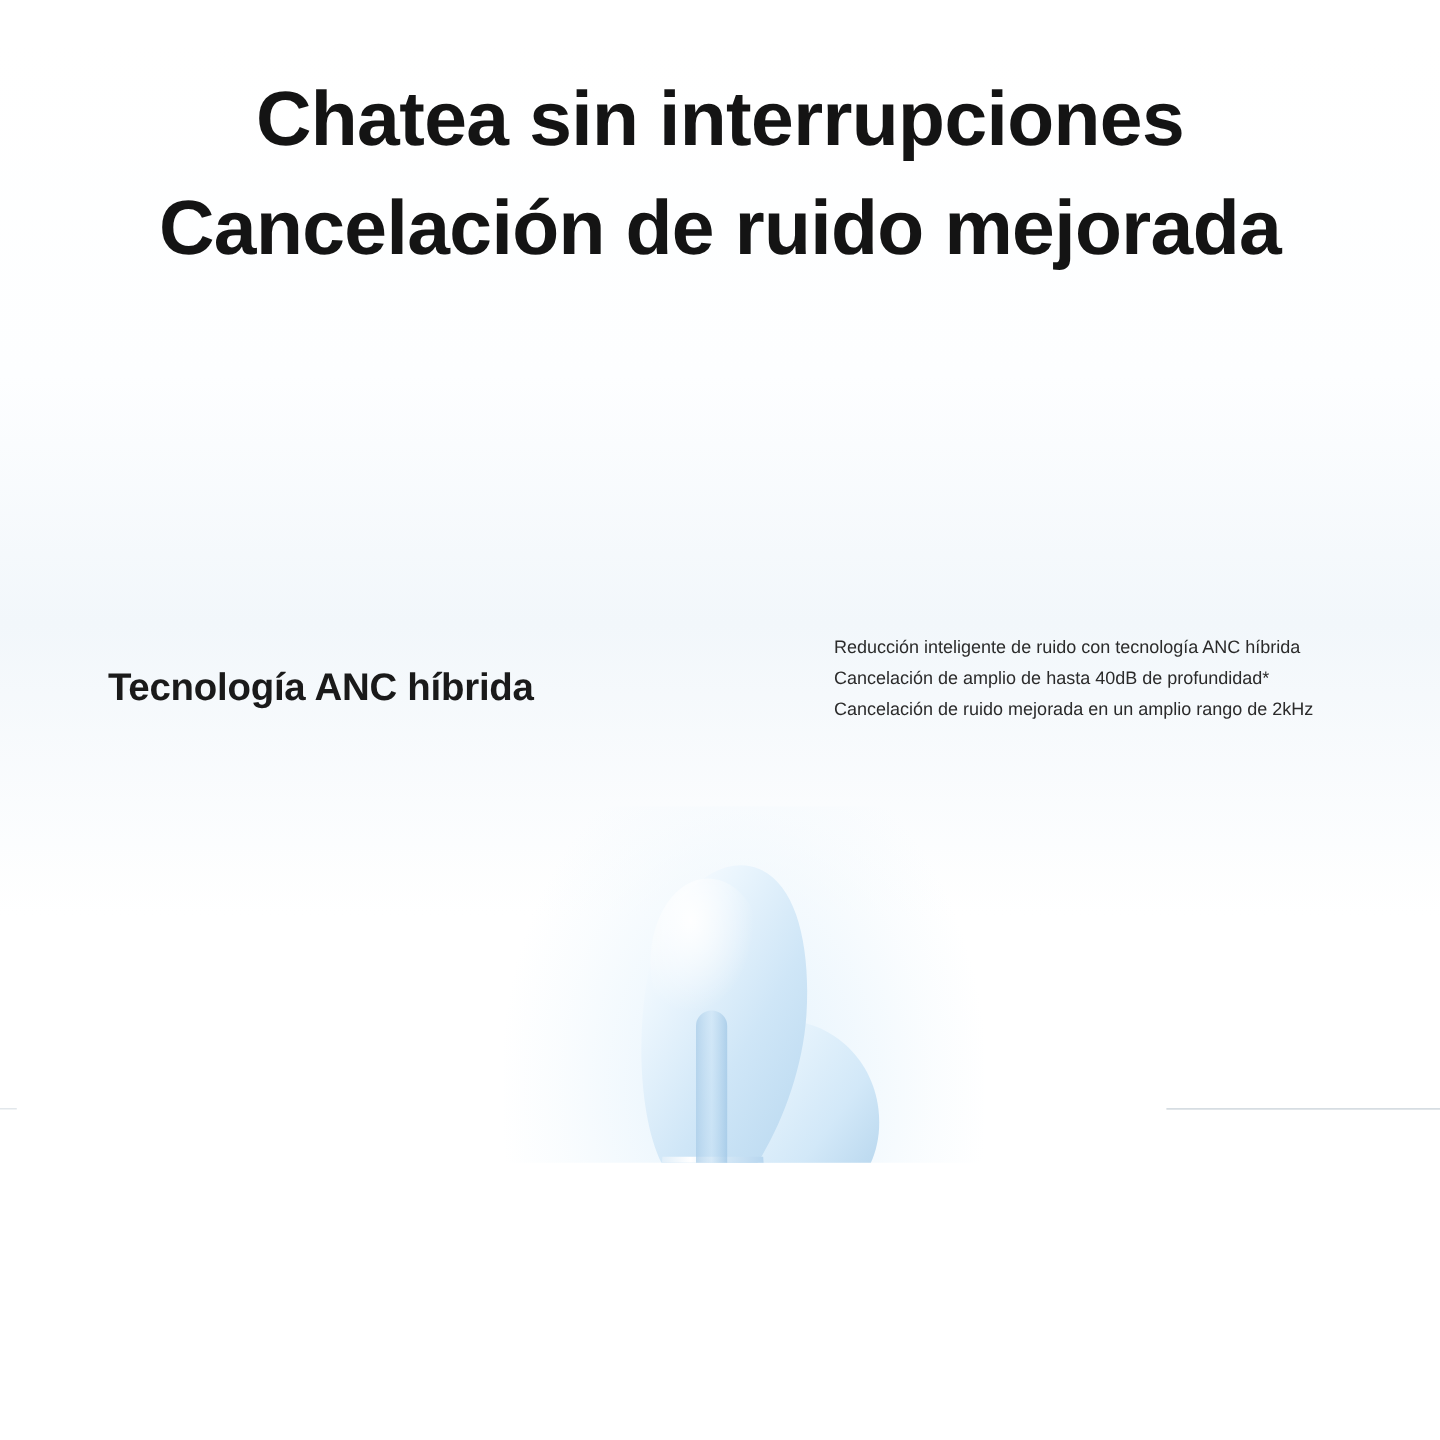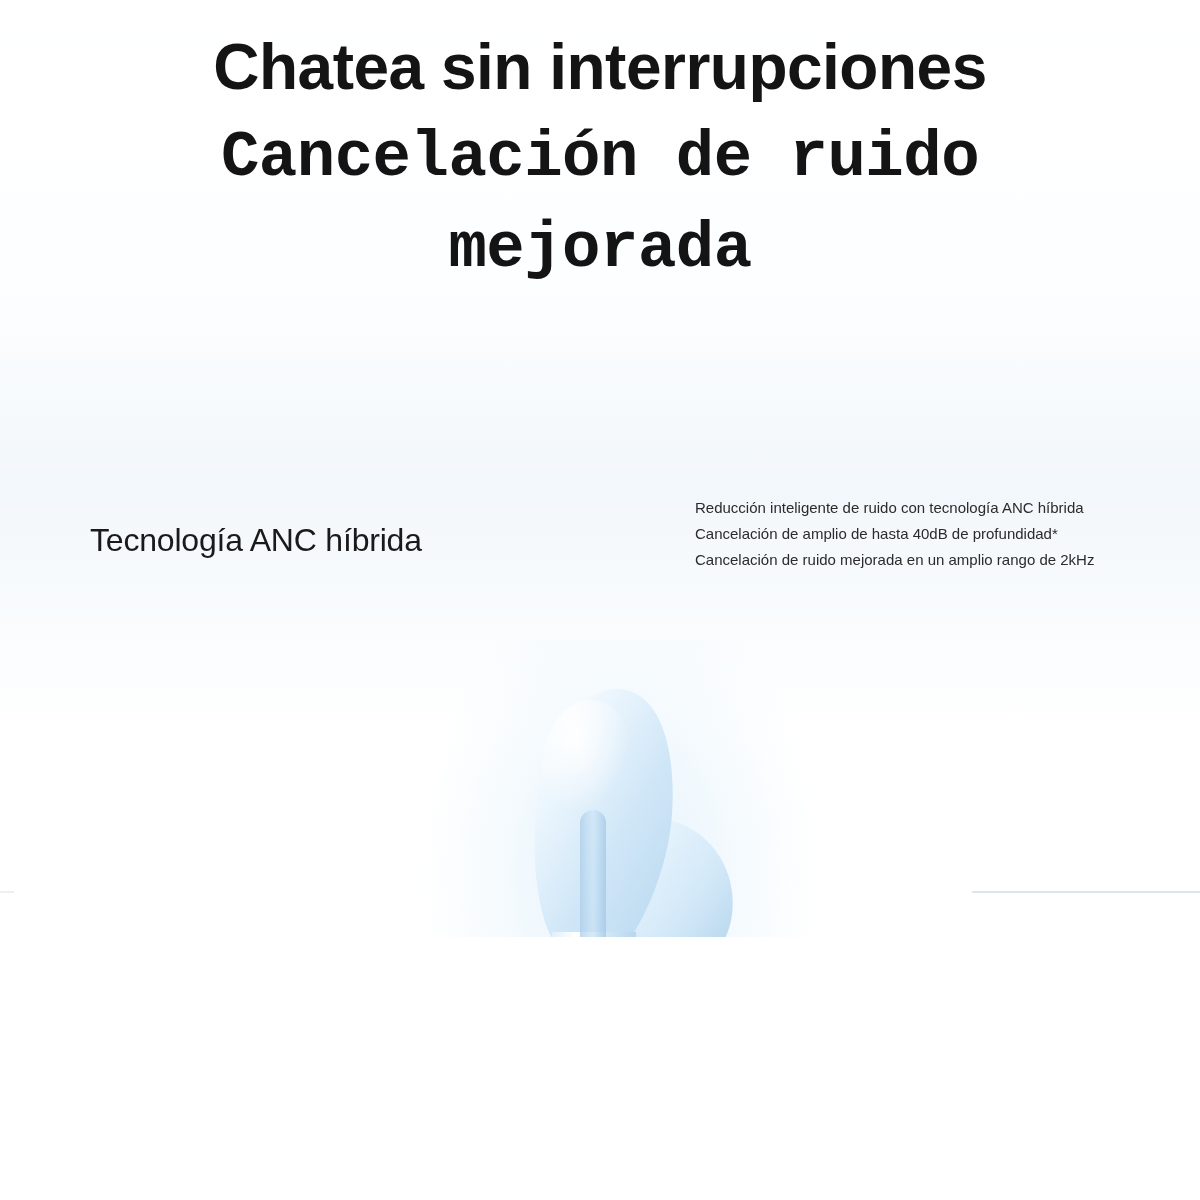--- a/index.html
+++ b/index.html
@@ -13,47 +13,48 @@
     background: #ffffff;
     overflow: hidden;
   }
 
   #page {
     position: relative;
     width: 1200px;
     height: 937px;
     background: linear-gradient(180deg, #ffffff 0%, #fdfeff 30%, #f2f7fb 52%, #ffffff 78%, #ffffff 100%);
     overflow: hidden;
+    margin-top: 32px;
   }
 
   
   .headline {
     position: absolute;
     top: 22px;
     left: 0;
     width: 1200px;
     text-align: center;
     color: #141414;
     font-weight: bold;
     font-size: 64px;
     line-height: 1.42;
     letter-spacing: -0.5px;
     padding: 0 90px;
     box-sizing: border-box;
   }
   .headline .l1 { display: block; }
-  .headline .l2 { display: block; font-family: Liberation Mono, monospace; }
+  .headline .l2 { display: block; }
 
   
   .subhead {
     position: absolute;
     top: 522px;
     left: 90px;
     font-size: 32px;
-    font-weight: normal;
+    font-weight: bold;
     color: #1a1a1a;
     letter-spacing: -0.2px;
     text-align: center;
   }
   .bullets {
     position: absolute;
     top: 495px;
     left: 695px;
     width: 460px;
     font-size: 15px;

